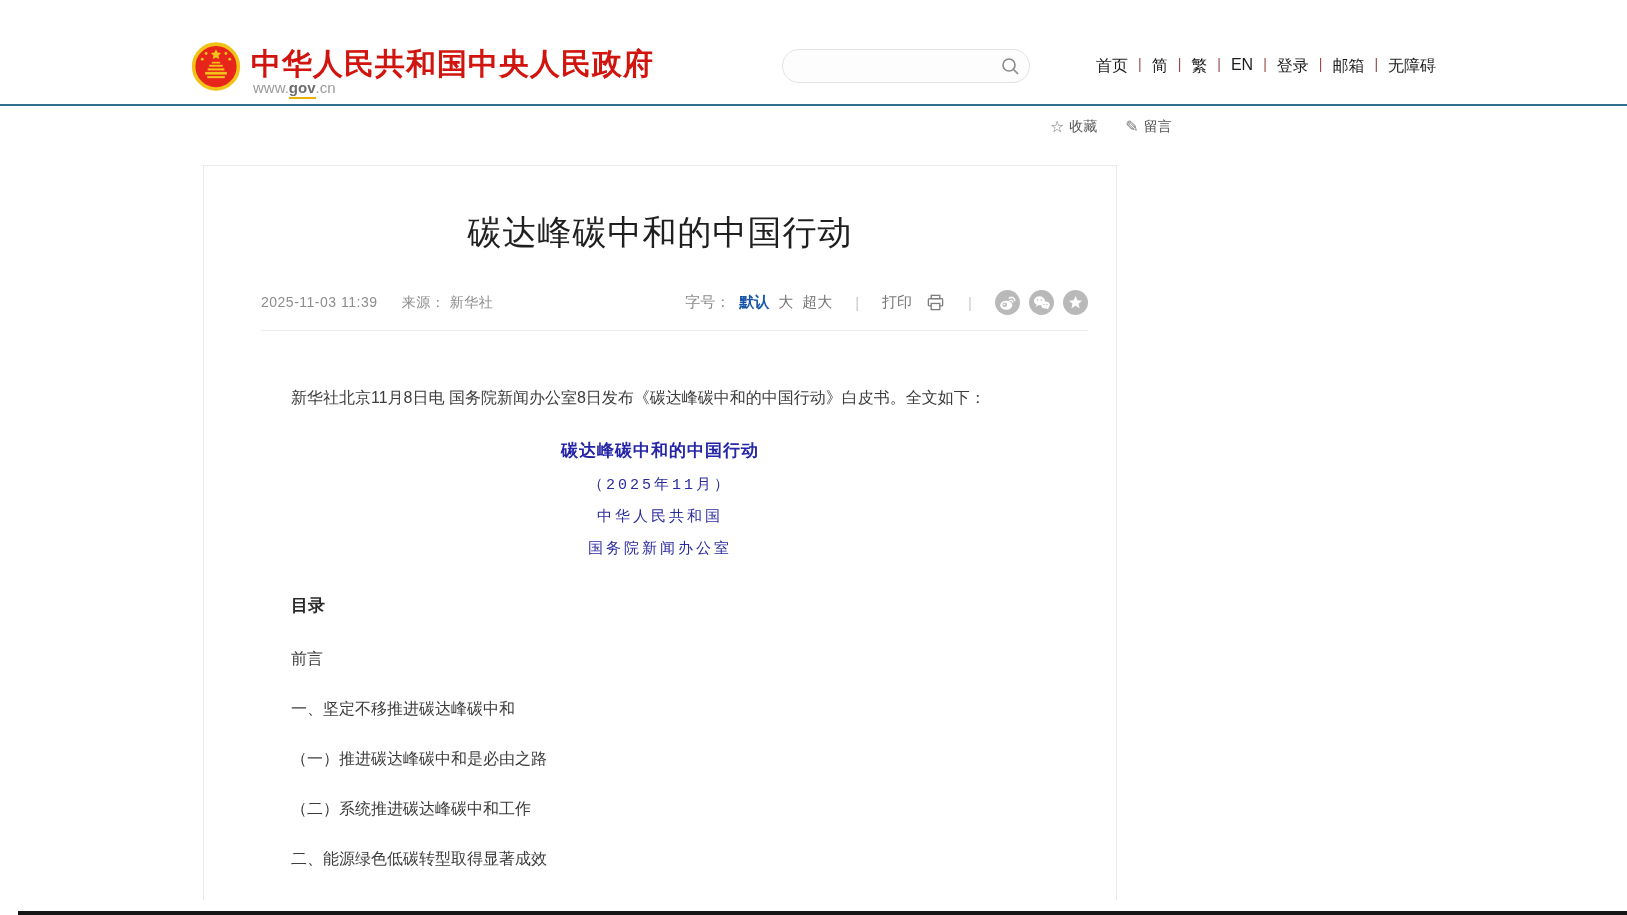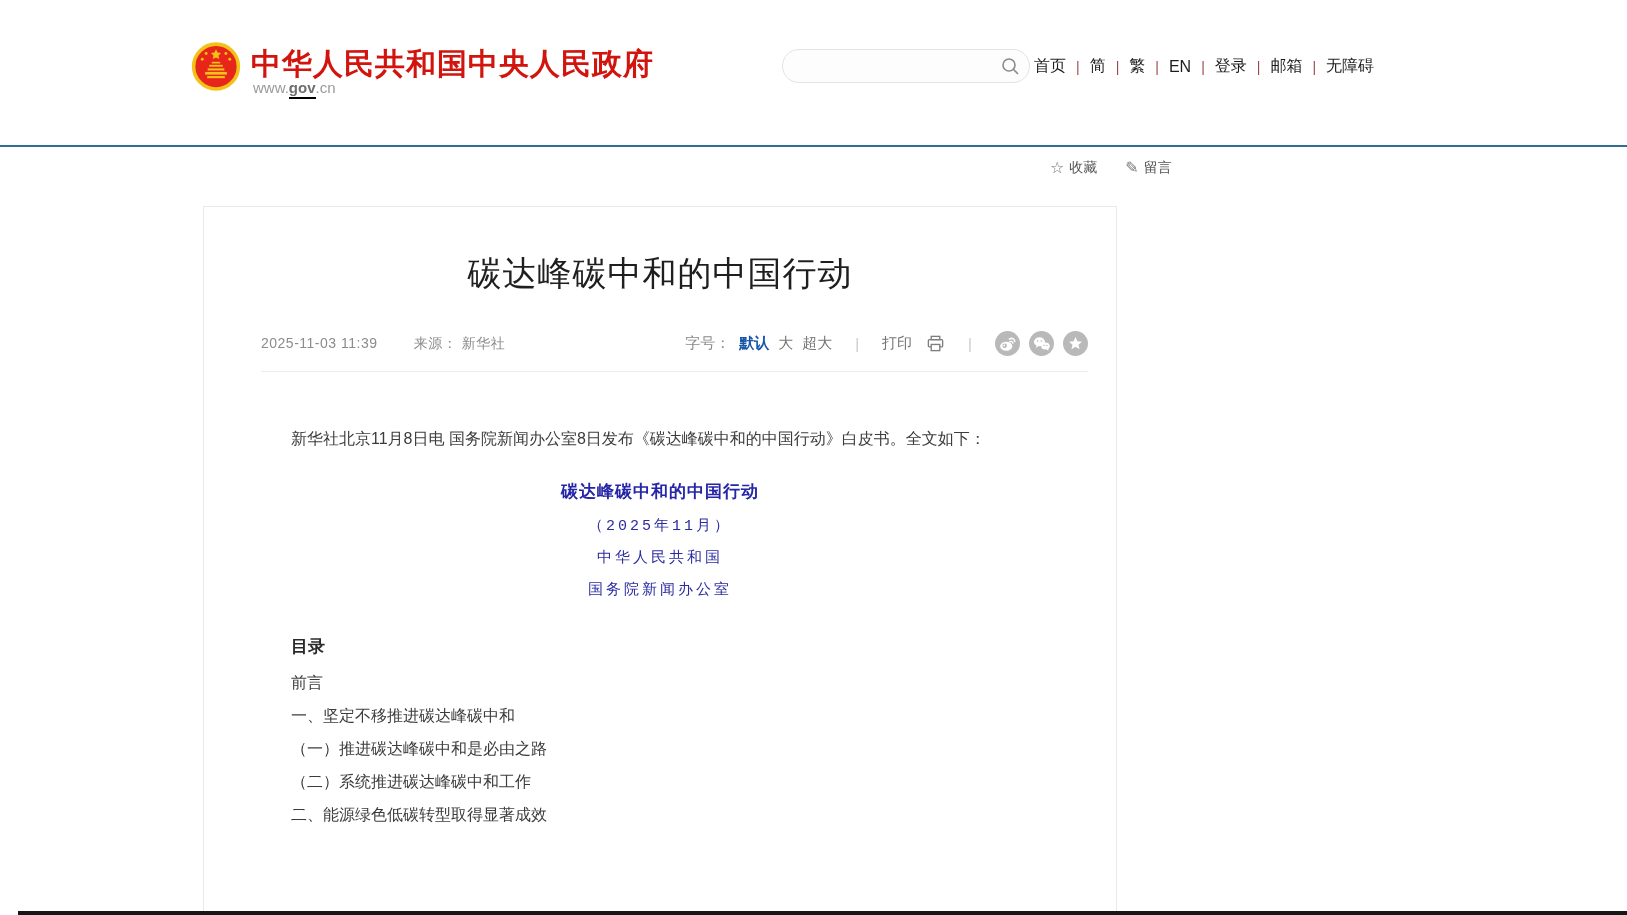--- a/index.html
+++ b/index.html
@@ -1,60 +1,60 @@
 <!DOCTYPE html>
 <html lang="zh"><head>
 <meta charset="utf-8">
 <style>
   * { margin:0; padding:0; box-sizing:border-box; }
   html,body { width:1627px; height:915px; overflow:hidden; background:#ffffff;
     font-family:"Liberation Sans","DejaVu Sans",sans-serif; }
-  .header { position:relative; height:145px; background:#fff;padding-left:41px; }
+  .header { position:relative; height:104px; background:#fff;padding-left:41px; }
   .emblem { position:absolute; left:191px; top:40px; width:50px; height:53px; }
   .site-title { position:absolute; left:251px; top:44px; font-size:30px; font-weight:bold;
     color:#d2140e; letter-spacing:1px; }
   .site-url { position:absolute; left:253px; top:79px; font-size:15px; color:#9a9a9a; }
-  .site-url .gov { color:#6e6e6e; font-weight:bold; border-bottom:2px solid #000000; padding-bottom:1px;}
+  .site-url .gov { color:#6e6e6e; font-weight:bold; border-bottom:2px solid #eab308; padding-bottom:1px;}
   .search-wrap { position:absolute; left:782px; top:49px; width:248px; height:34px;
     border:1px solid #e3e3e3; border-radius:17px; background:#fdfdfd; display:flex; align-items:center; }
   .search-input { flex:1; border:none; outline:none; background:transparent; padding:0 8px 0 16px;
     font-size:14px; color:#333; }
   .search-btn { width:30px; height:30px; border:none; background:transparent; cursor:pointer;
     display:flex; align-items:center; justify-content:center; margin-right:4px; }
-  .top-nav { position:absolute; left:1034px; top:56px; display:flex; align-items:center; font-size:16px; }
+  .top-nav { position:absolute; left:1096px; top:56px; display:flex; font-size:16px; }
   .top-nav a { color:#1c1c1c; text-decoration:none; white-space:nowrap; }
   .top-nav .sep { color:#9a4a4a; margin:0 10px; font-size:14px; }
   .teal-line { height:2px; background:#2e6e8e; width:100%; }
   .page { position:relative; height:794px; background:#fff; }
   .fav-row { position:absolute; left:1050px; top:11px; display:flex; align-items:center; gap:28px;
     font-size:14px; color:#555; }
   .fav-item { display:flex; align-items:center; gap:5px; cursor:pointer; }
   .fav-item .ic { font-size:16px; color:#777; }
   .card { position:absolute; left:203px; top:59px; width:914px; height:735px;
     background:#fff; border:1px solid #e9e9e9; border-bottom:none; }
   .article-title { margin-top:44px; text-align:center; font-size:34px; color:#1f1f1f;
     font-weight:400; letter-spacing:1px; }
   .meta-row { margin:34px 28px 0 57px; padding-bottom:15px; border-bottom:1px solid #ededed;
     display:flex; justify-content:space-between; align-items:center; }
   .meta-left { font-size:14px; color:#8c8c8c; letter-spacing:.5px; }
-  .meta-left .src { margin-left:32px; }
+  .meta-left .src { margin-left:20px; }
   .meta-right { display:flex; align-items:center; gap:9px; font-size:15px; color:#888; }
   .fs-default { color:#1a56a8; font-weight:bold; cursor:pointer; }
   .fs-opt { color:#777; cursor:pointer; }
   .meta-sep { color:#c9c9c9; margin:0 14px; }
   .print-btn { display:flex; align-items:center; gap:14px; color:#777; cursor:pointer; }
   .share-ic { width:25px; height:25px; cursor:pointer; }
   .content { padding:0 87px; color:#3c3c3c; }
   .para { margin-top:54px; font-size:16px; line-height:26px; color:#3c3c3c; }
   .doc-title { margin-top:28px; text-align:center; font-size:17px; font-weight:bold;
     color:#2525a8; letter-spacing:1px; }
   .doc-line { margin-top:13px; text-align:center; font-size:15px; color:#2b2ba0;
     font-family:Liberation Mono, monospace; letter-spacing:3px; }
   .toc-title { margin-top:36px; font-size:17px; font-weight:bold; color:#2a2a2a; }
-  .toc-item { margin-top:16px; font-size:16px; color:#3c3c3c; line-height:17px; }
+  .toc-item { margin-top:33px; font-size:16px; color:#3c3c3c; line-height:17px; }
   .bottom-bar { position:absolute; left:18px; right:0; bottom:0; height:4px; background:#161616; z-index:5; }
 </style>
 </head>
 <body>
 
 <div class="header">
   <svg class="emblem" viewBox="0 0 48 48">
     <circle cx="24" cy="24" r="21.5" fill="#e8251a" stroke="#f3c216" stroke-width="3.4"></circle>
     <path d="M24 7.5l1.5 3.1 3.4 .5-2.5 2.4 .6 3.4-3-1.6-3 1.6 .6-3.4-2.5-2.4 3.4-.5z" fill="#f3c216"></path>
     <circle cx="14.5" cy="11.5" r="1.4" fill="#f3c216"></circle>

